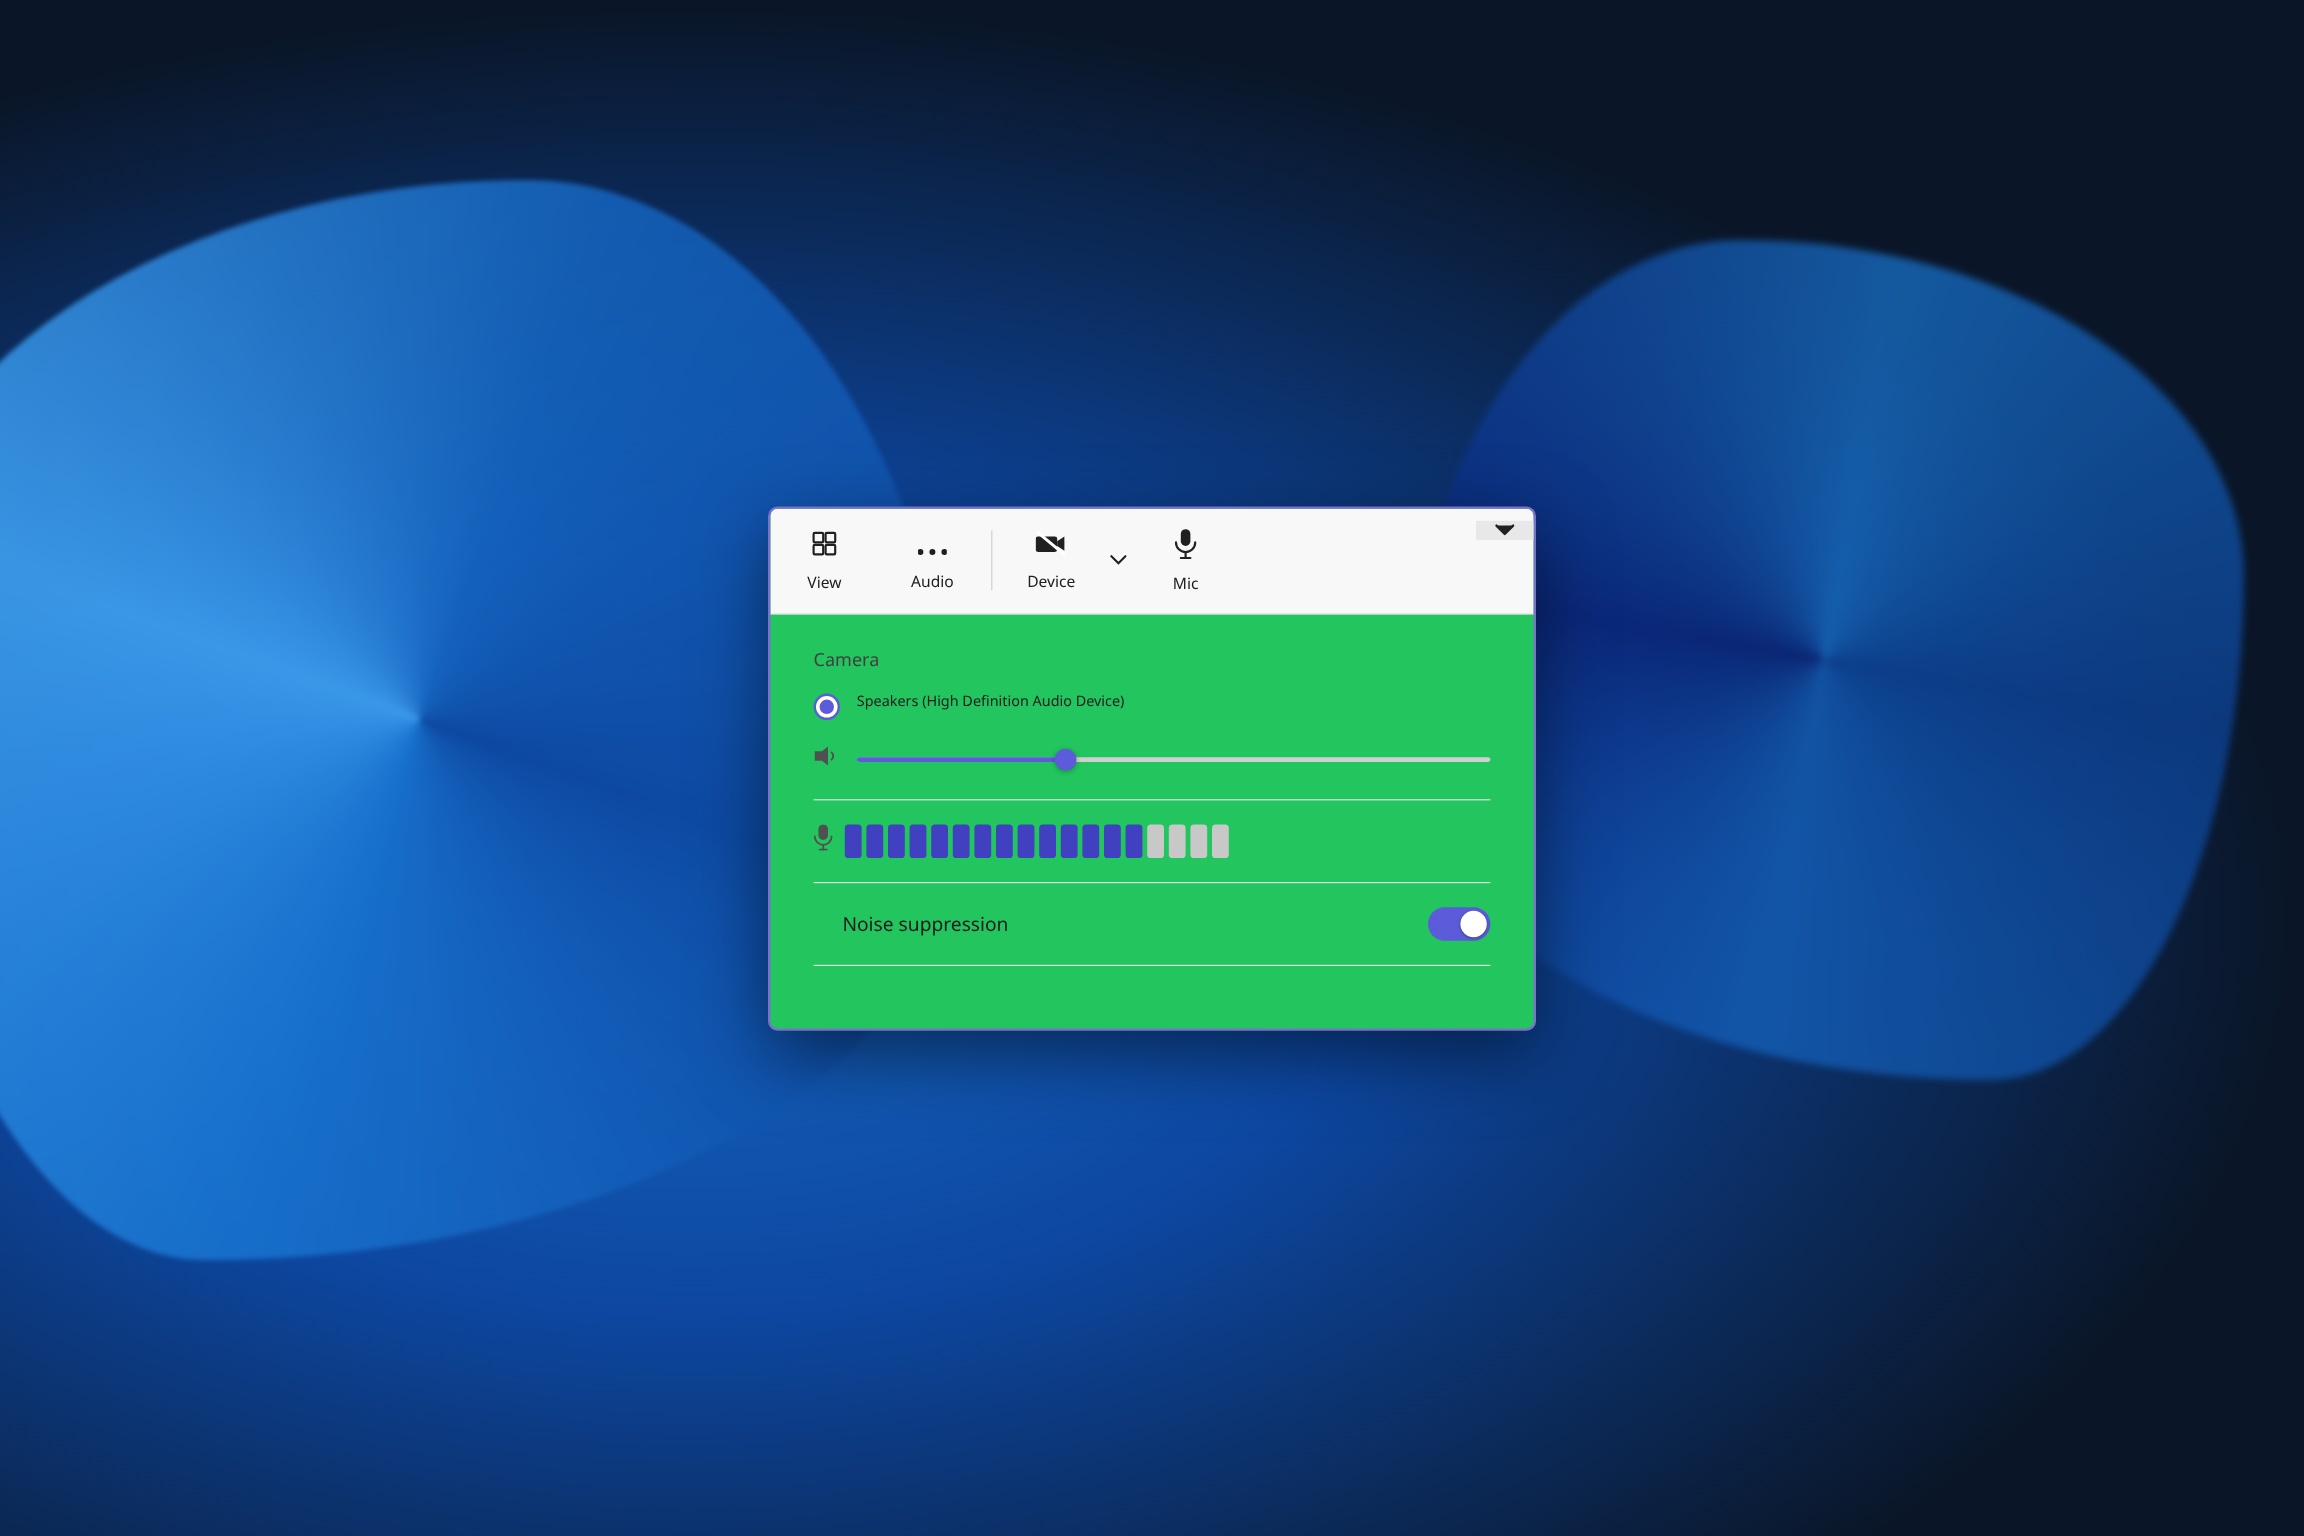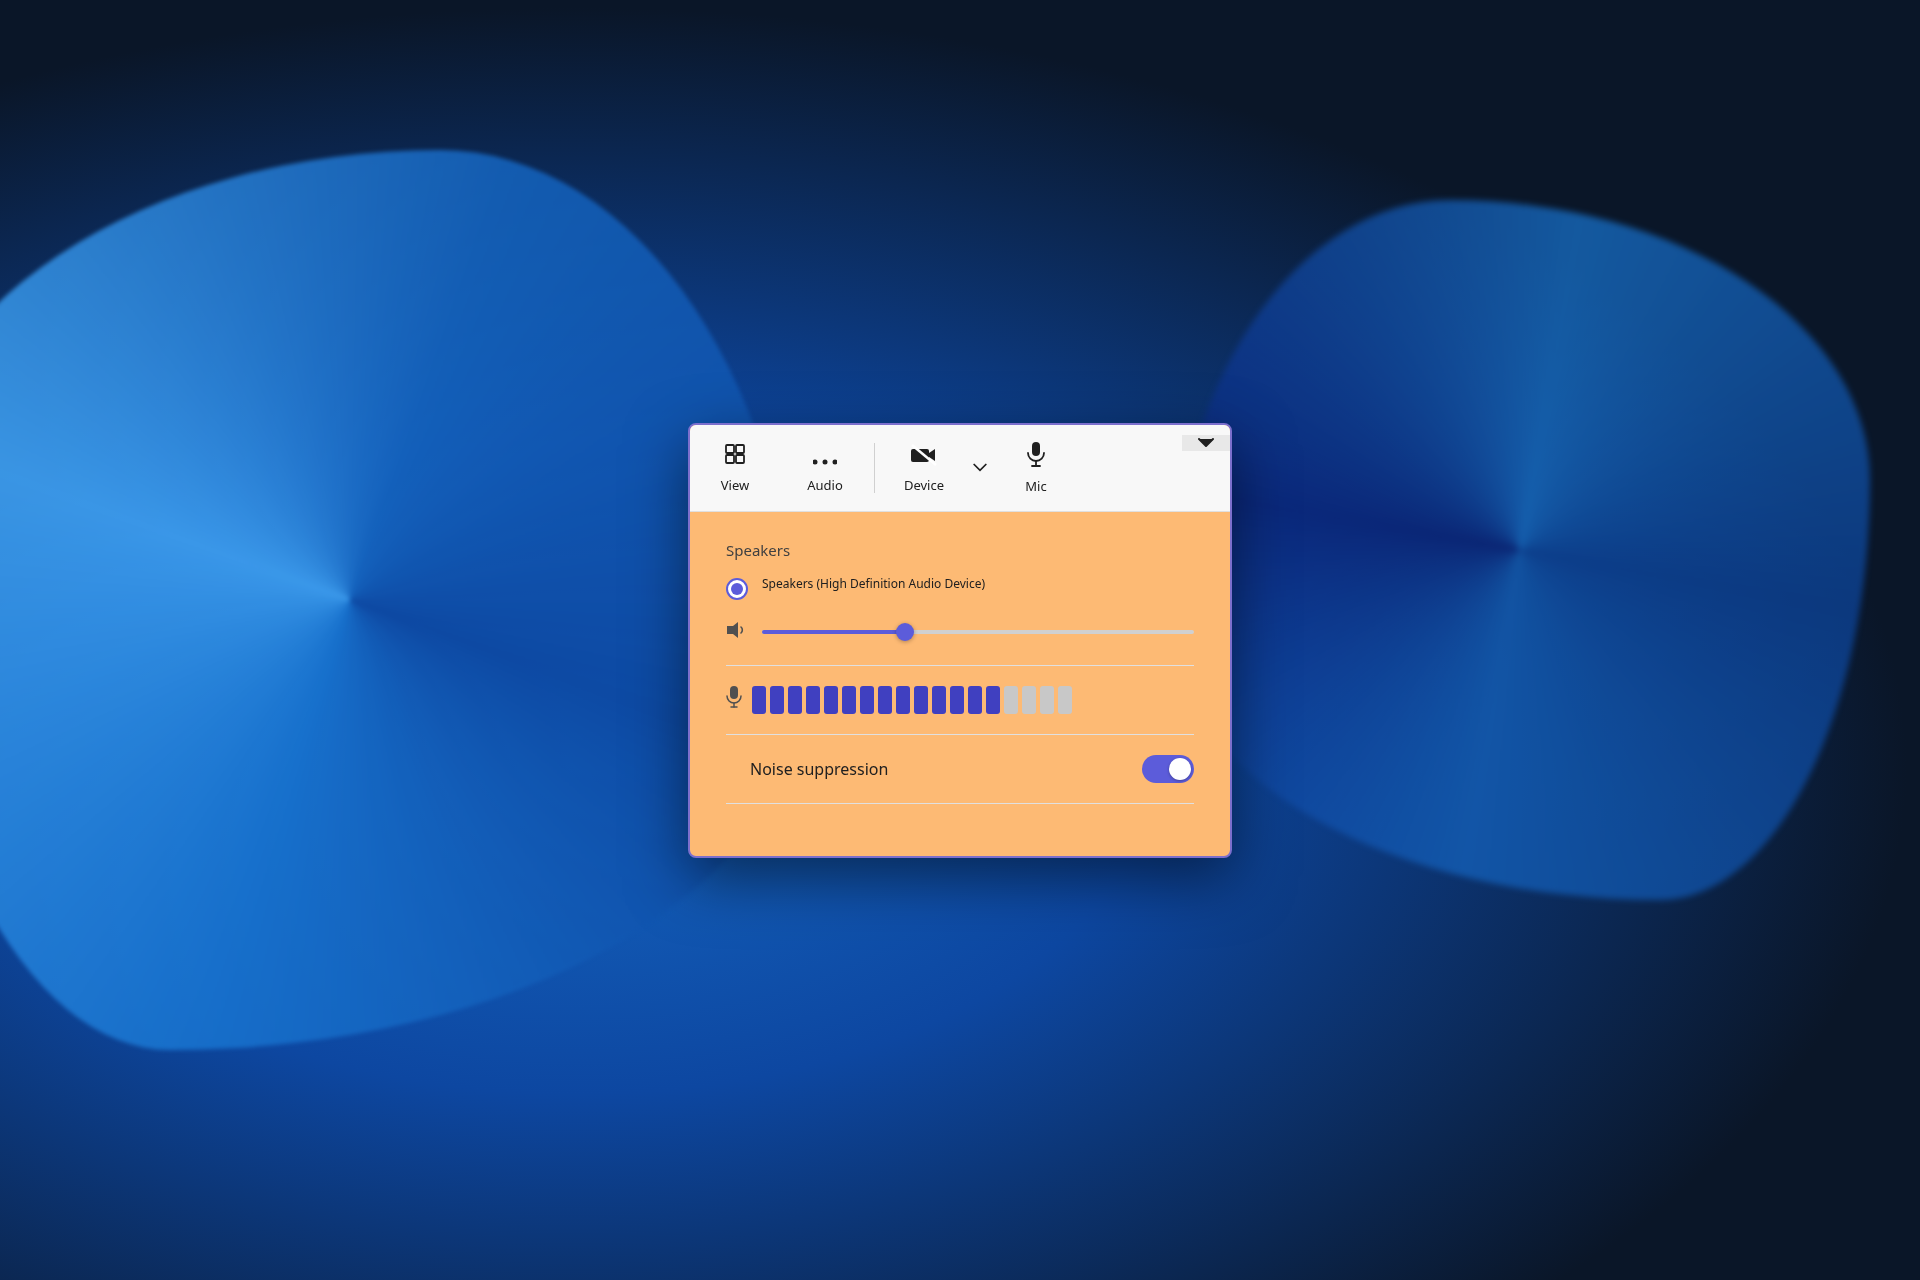--- a/index.html
+++ b/index.html
@@ -45,22 +45,22 @@
       background: conic-gradient(from 100deg at 50% 50%, #0d47a1, #1565c0, #0a237e, #1976d2, #0d47a1);
       border-radius: 40% 60% 30% 70% / 60% 40% 60% 40%;
       opacity: 0.7;
       filter: blur(3px);
     }
 
     
     .panel {
       position: relative;
       z-index: 10;
-      width: 544px;
-      background: #fdba74;
+      width: 640px;
+      background: #22c55e;
       border: 2px solid #7c6fcd;
       border-radius: 8px;
       overflow: hidden;
       box-shadow: 0 20px 60px rgba(0,0,0,0.5);
     }
 
     
     .toolbar {
       display: flex;
       align-items: center;
@@ -383,21 +383,21 @@
     <div class="toolbar-expand">
       <svg viewBox="0 0 16 10" fill="none">
         <path d="M1 1l7 7 7-7" stroke="#202020" stroke-width="2" stroke-linecap="round" stroke-linejoin="round"></path>
       </svg>
     </div>
   </div>
 
   <div class="content">
 
     <div>
-      <div class="section-label">Speakers</div>
+      <div class="section-label">Camera</div>
       <div class="radio-option">
         <div class="radio-circle selected"></div>
         <span class="radio-label">Speakers (High Definition Audio Device)</span>
       </div>
       <div class="slider-row">
         <span class="speaker-icon">
           <svg width="22" height="20" viewBox="0 0 22 20" fill="none" stroke="#505050" stroke-width="1.6" stroke-linecap="round">
             <polygon points="1,6 7,6 12,2 12,18 7,14 1,14" fill="#505050" stroke="none"></polygon>
             <path d="M15 7a4 4 0 010 6" stroke="#505050" fill="none"></path>
           </svg>

